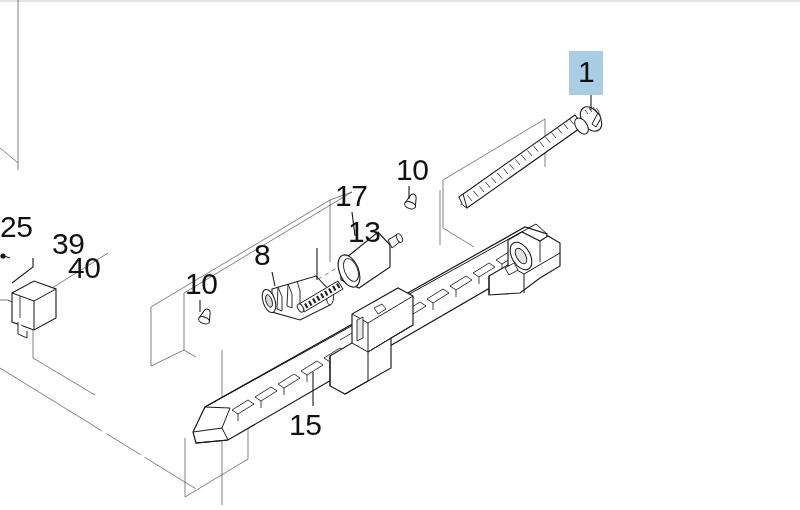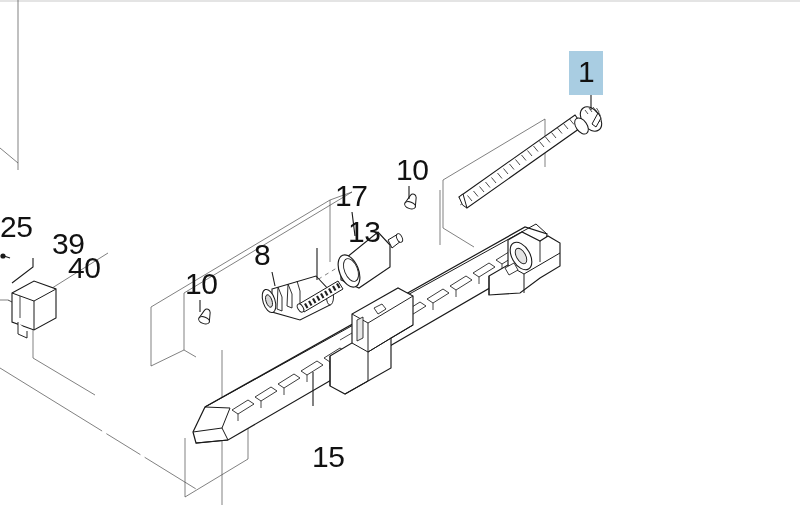--- a/index.html
+++ b/index.html
@@ -270,16 +270,16 @@
   <div id="callout-layer">
       <div class="callout" style="left: 0px; top: 212px;">25</div>
       <div class="callout" style="left: 52px; top: 229px;">39</div>
       <div class="callout" style="left: 68px; top: 253px;">40</div>
       <div class="callout" style="left: 185px; top: 269px;">10</div>
       <div class="callout" style="left: 254px; top: 240px;">8</div>
       <div class="callout" style="left: 300px; top: 217px; margin-left: 48px;">13</div>
       <div class="callout" style="left: 335px; top: 181px;">17</div>
       <div class="callout" style="left: 396px; top: 155px;">10</div>
       <div class="callout highlighted" style="left: 569px; top: 51px;">1</div>
-      <div class="callout" style="left: 312px; top: 410px; margin-top: 32px;">15</div>
+      <div class="callout" style="left: 289px; top: 410px;">15</div>
     </div>
 
 </div>
 
 </body></html>

